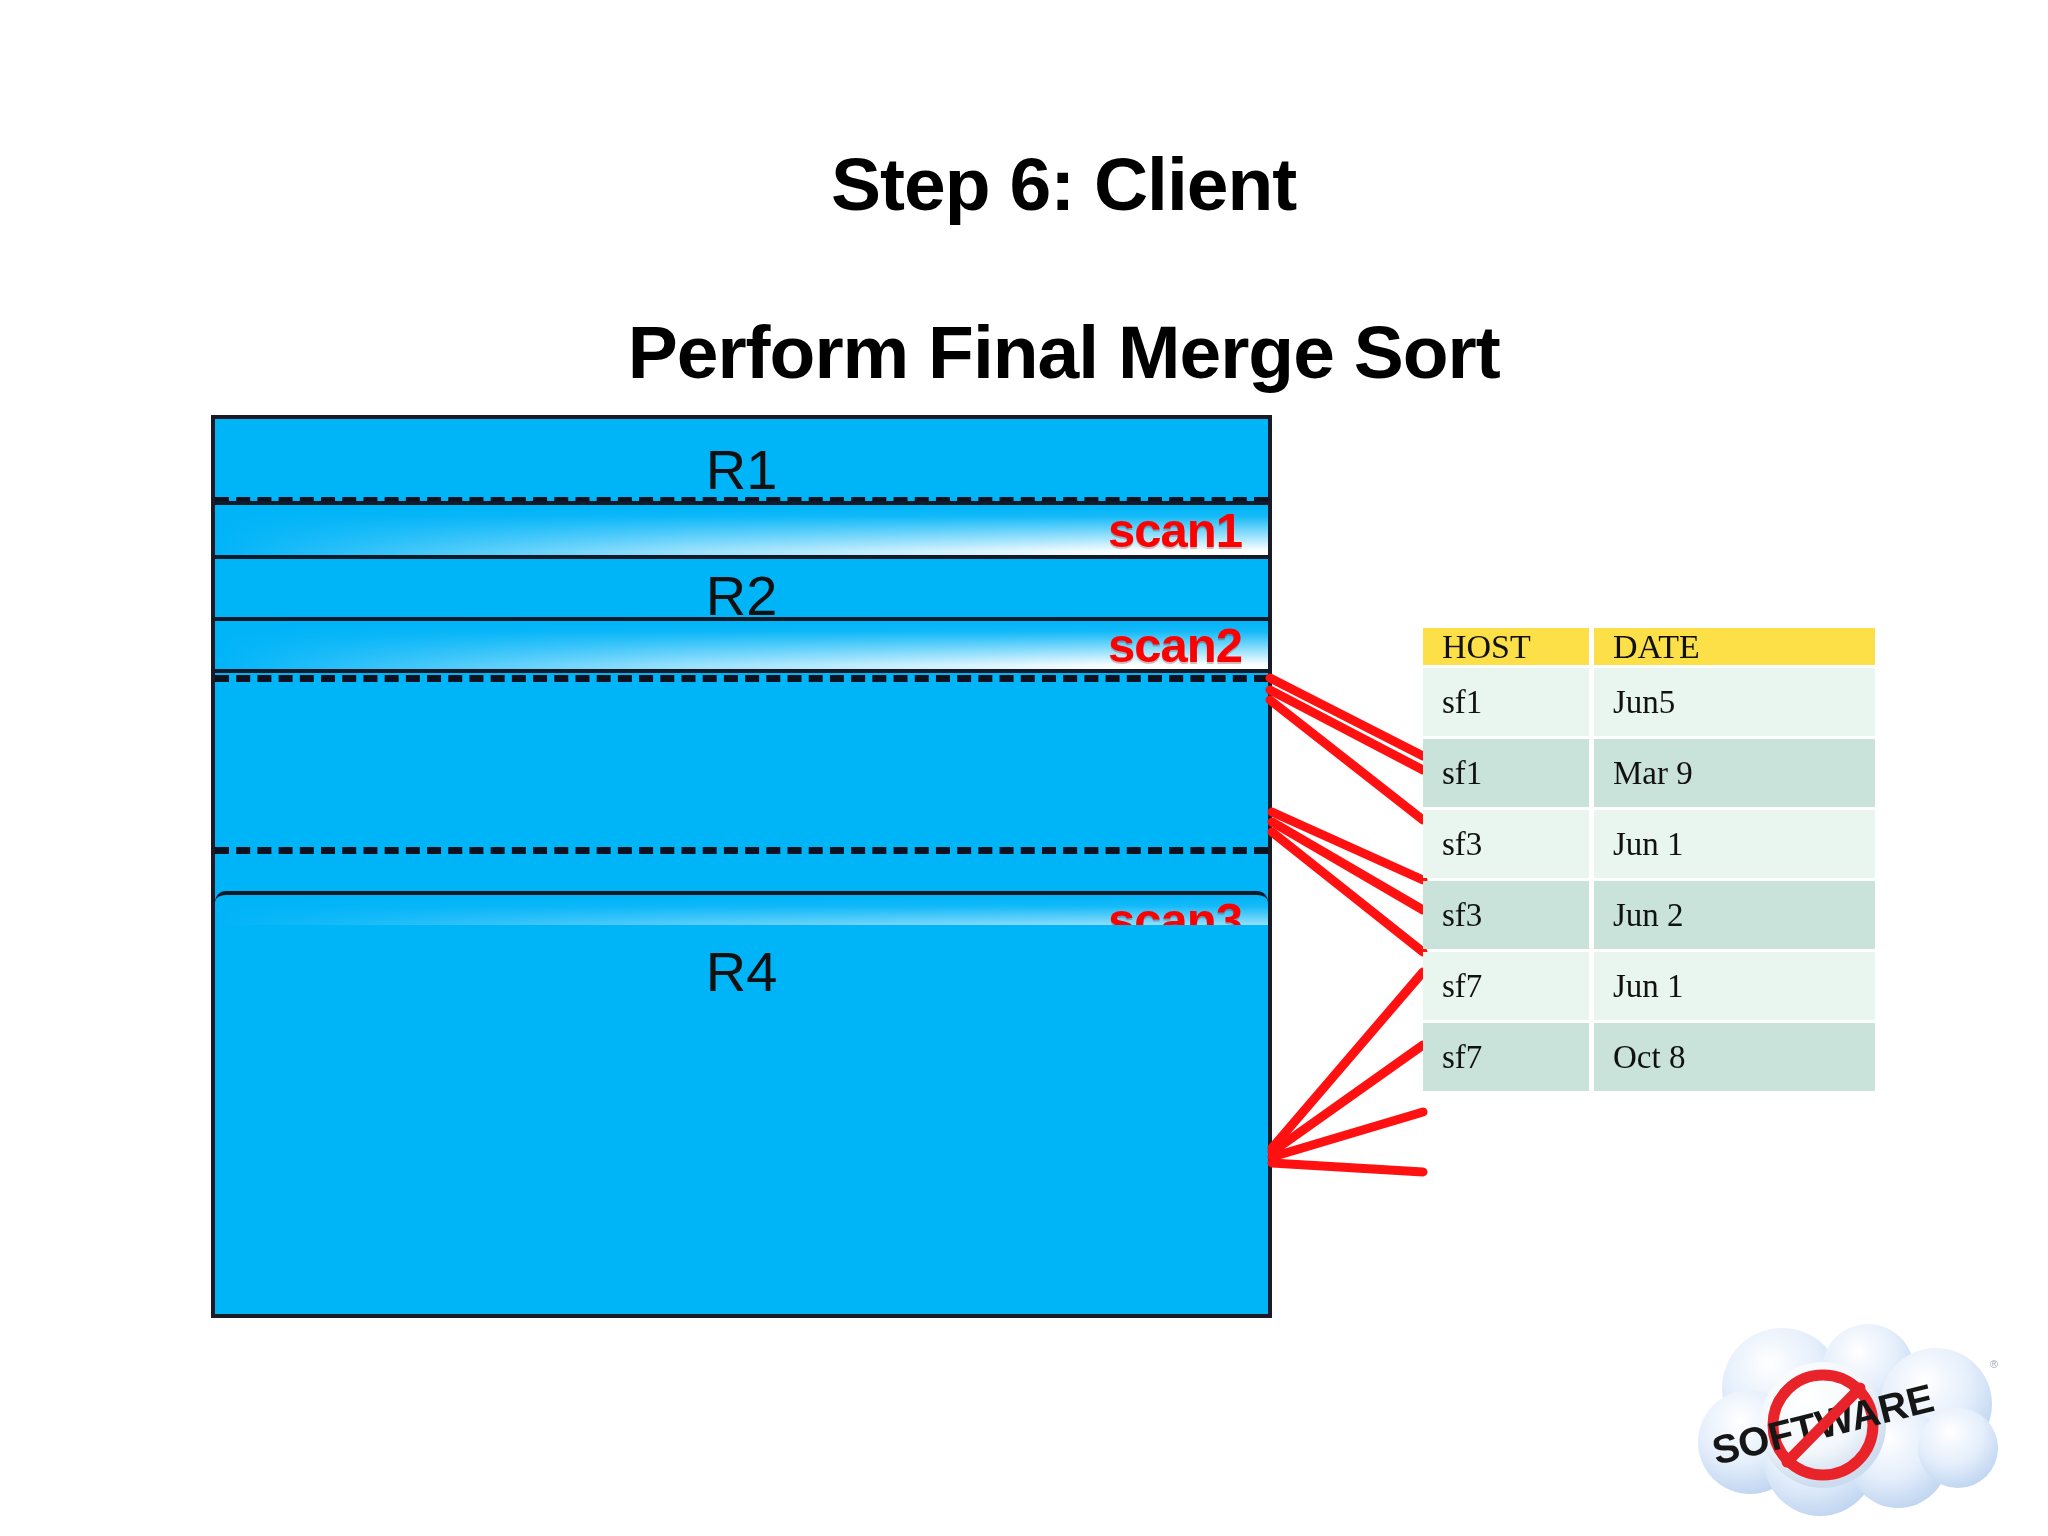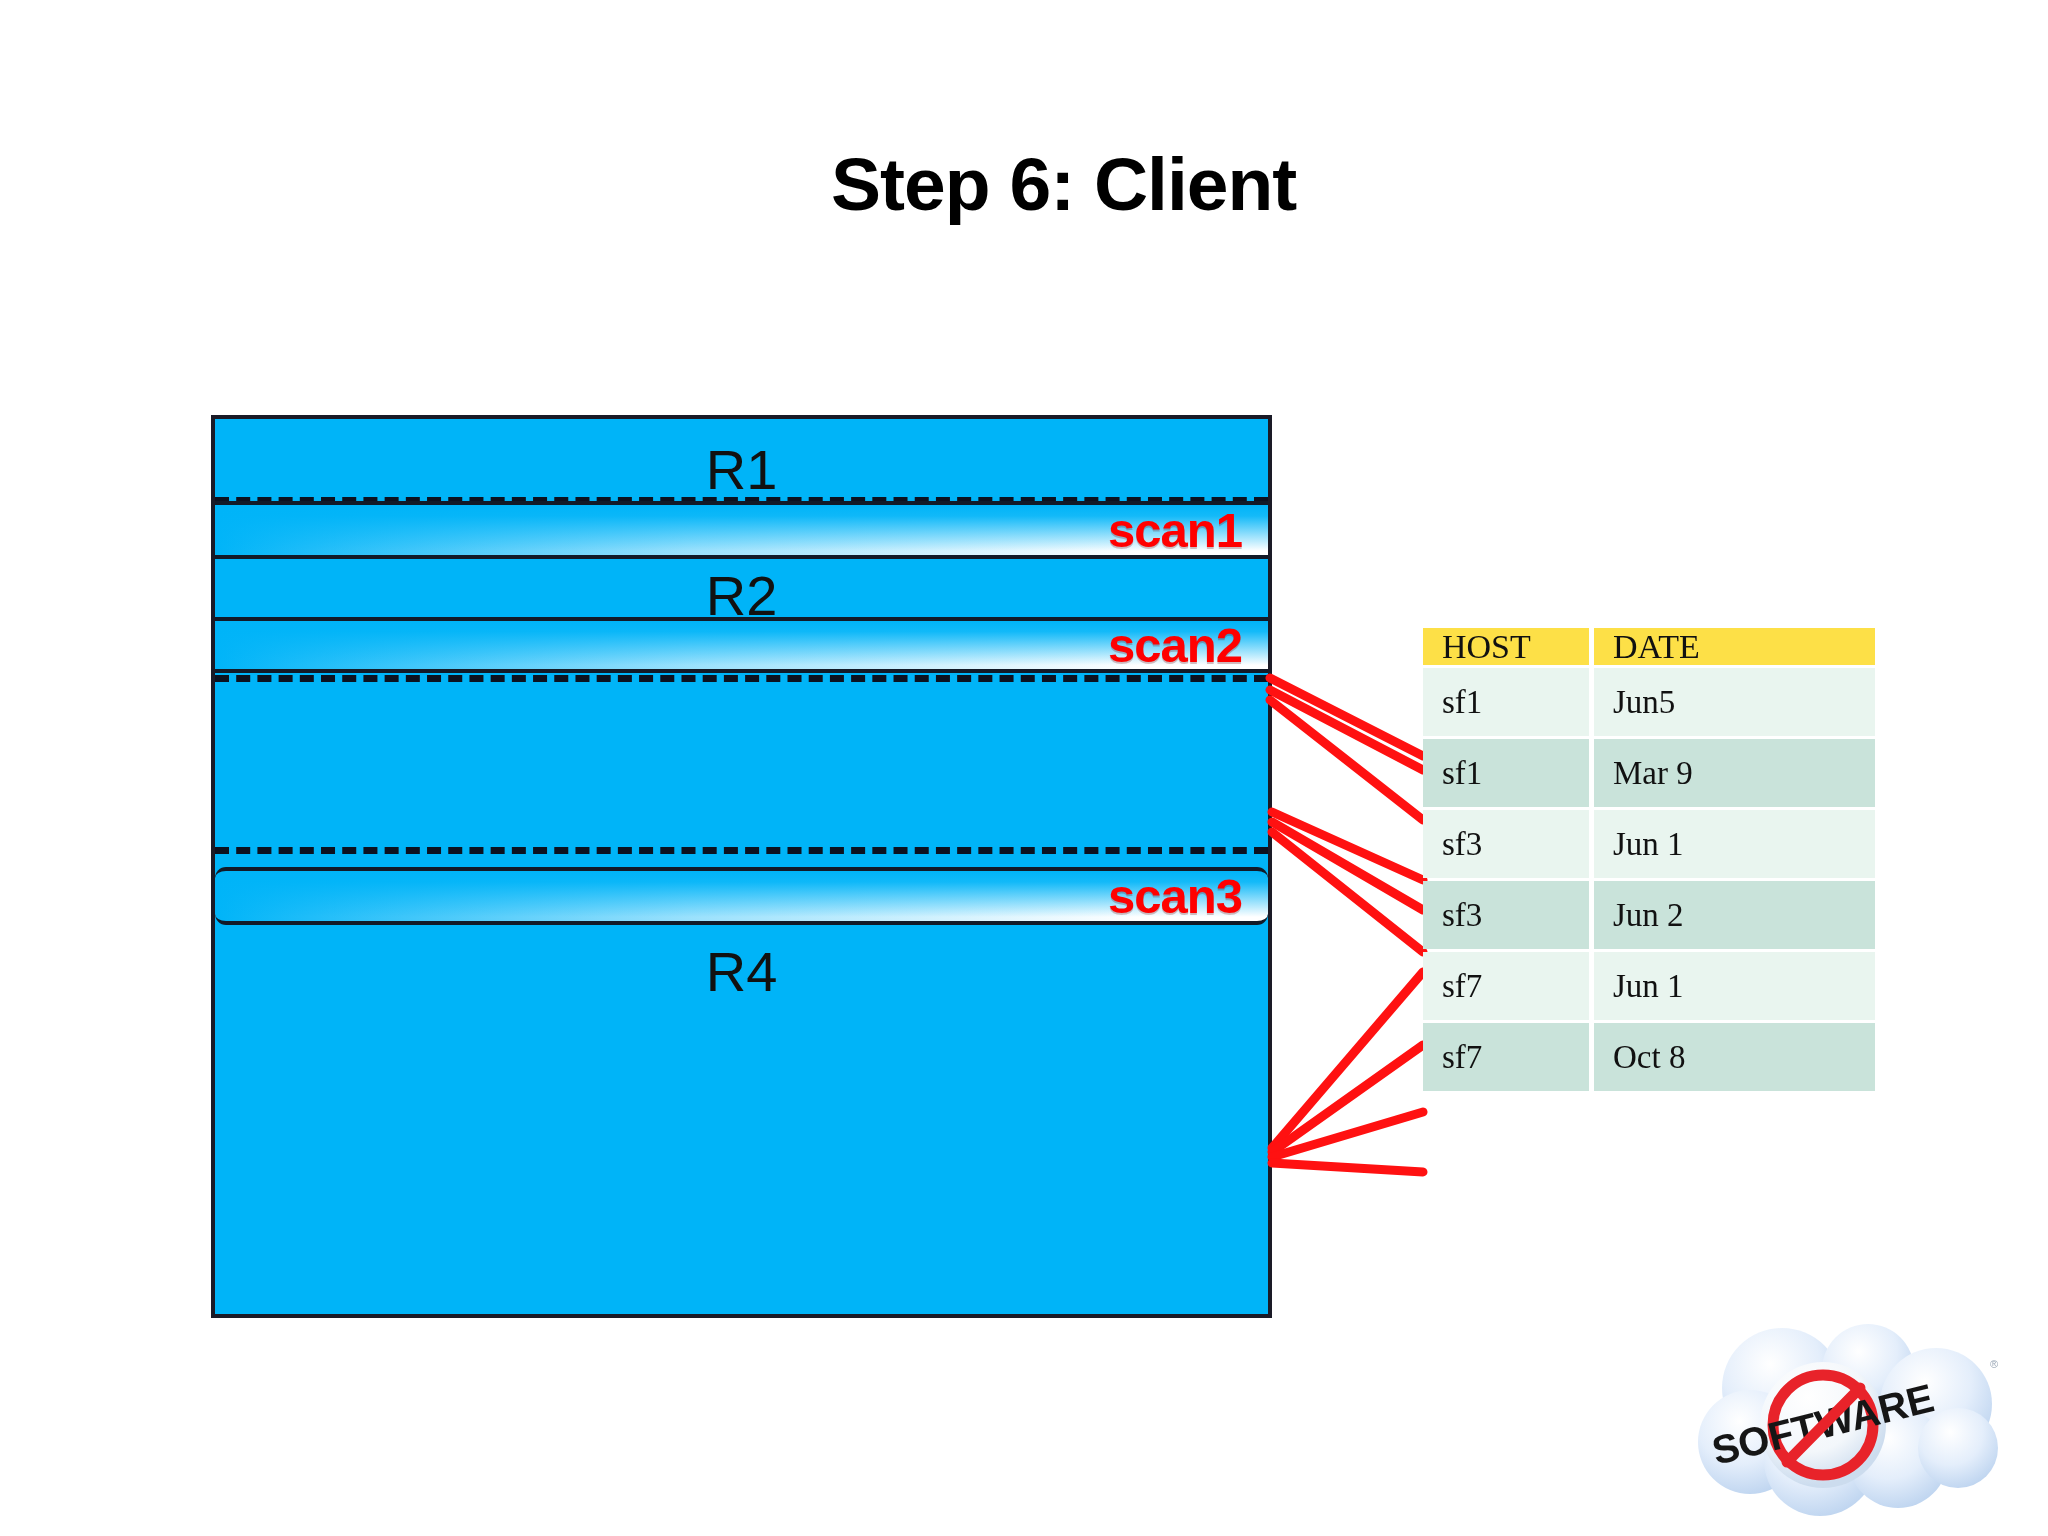--- a/index.html
+++ b/index.html
@@ -128,20 +128,21 @@
   
   #logo{position:absolute;left:1690px;top:1322px;width:330px;height:205px;}
 </style>
 </head>
 <body>
 
 <div id="stage">
 
   <div class="title">
     <span>Step 6: Client</span><br>
+    <span>Perform Final Merge Sort</span>
   </div>
 
   <div class="blockbox">
 
     <div class="region" style="top:0px;height:100px;">
       <span class="rlabel">R1</span>
     </div>
     <div class="dashline" style="top:78px;"></div>
 
     <div class="scanband" style="top:82px;height:58px;">
@@ -152,21 +153,21 @@
       <span class="rlabel">R2</span>
     </div>
 
     <div class="scanband" style="top:198px;height:56px;">
       <span class="slabel">scan2</span>
     </div>
 
     <div class="dashline" style="top:256px;"></div>
     <div class="dashline" style="top:428px;"></div>
 
-    <div class="scanband" style="top:448px;height:58px;border-radius:11px;">
+    <div class="scanband" style="top:472px;height:58px;border-radius:11px;">
       <span class="slabel">scan3</span>
     </div>
 
     <div class="region" style="top:506px;height:390px;align-items:flex-start;padding-top:14px;">
       <span class="rlabel">R4</span>
     </div>
   </div>
 
   <svg id="connectors" viewBox="0 0 2048 1536" xmlns="http://www.w3.org/2000/svg">
     <g stroke="#FF1111" stroke-width="9" fill="none" stroke-linecap="round">

